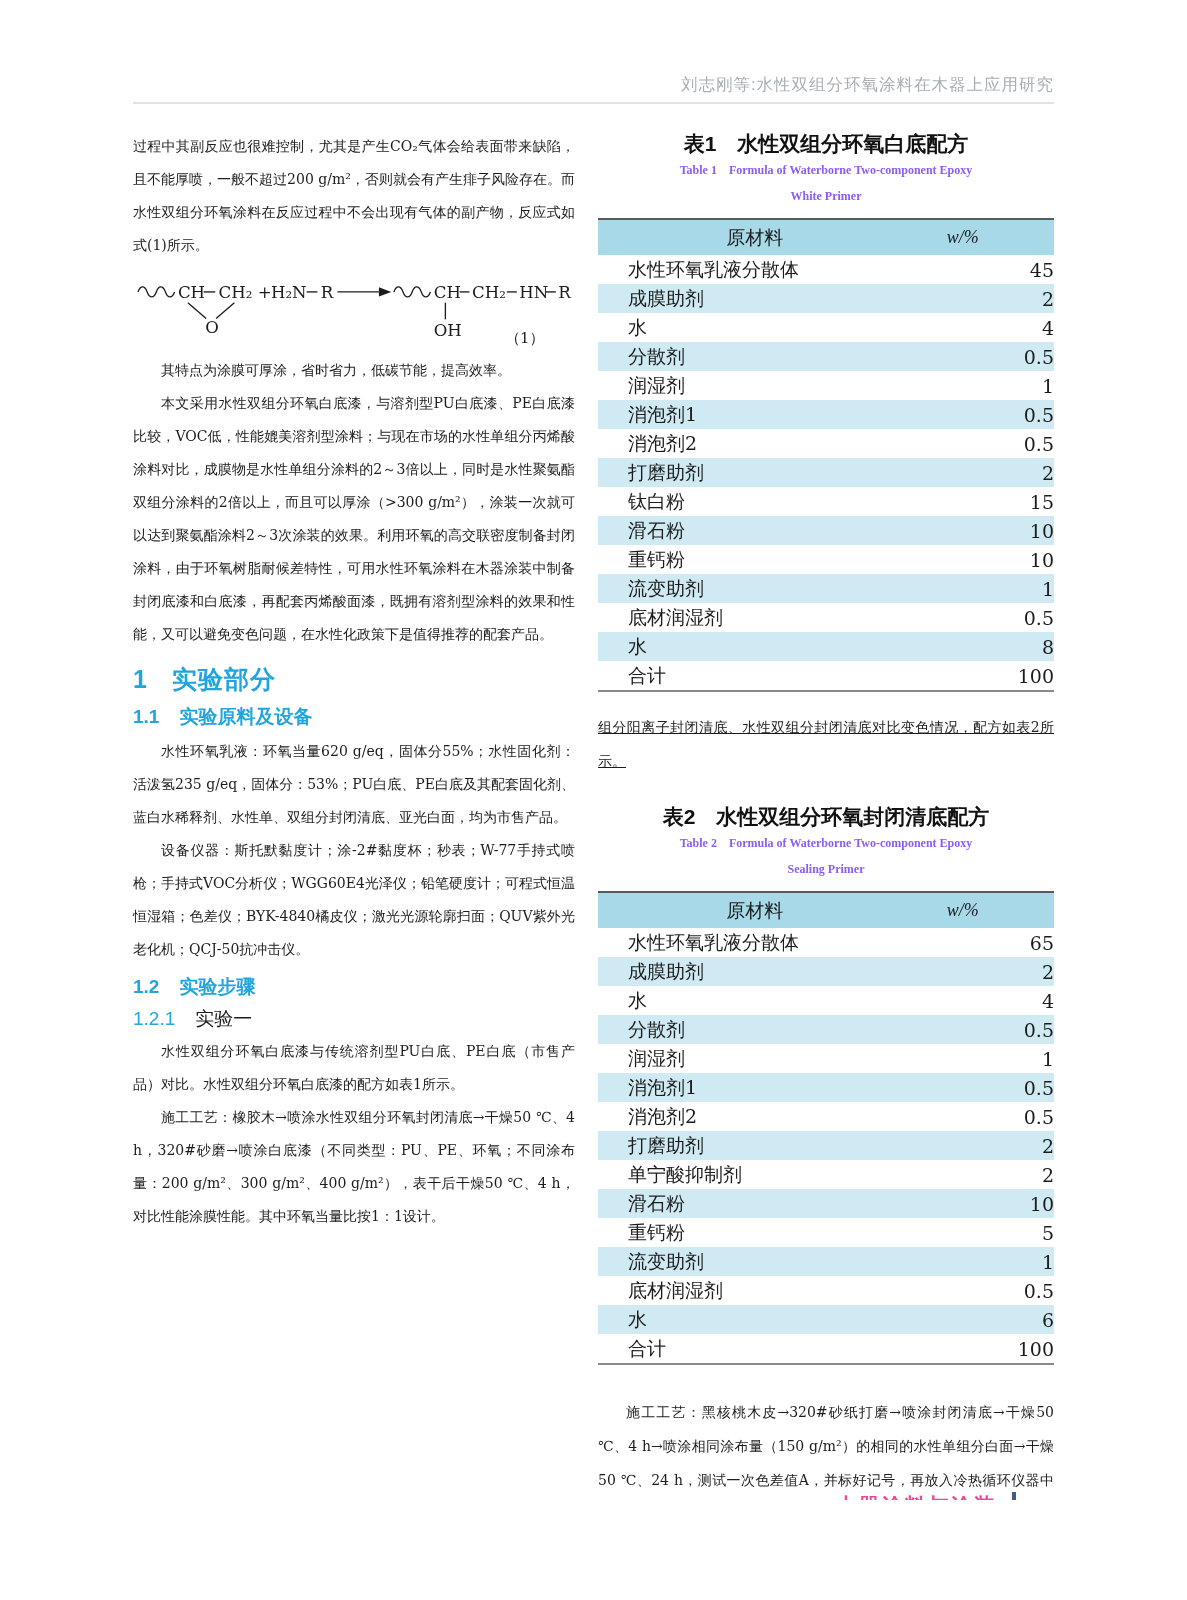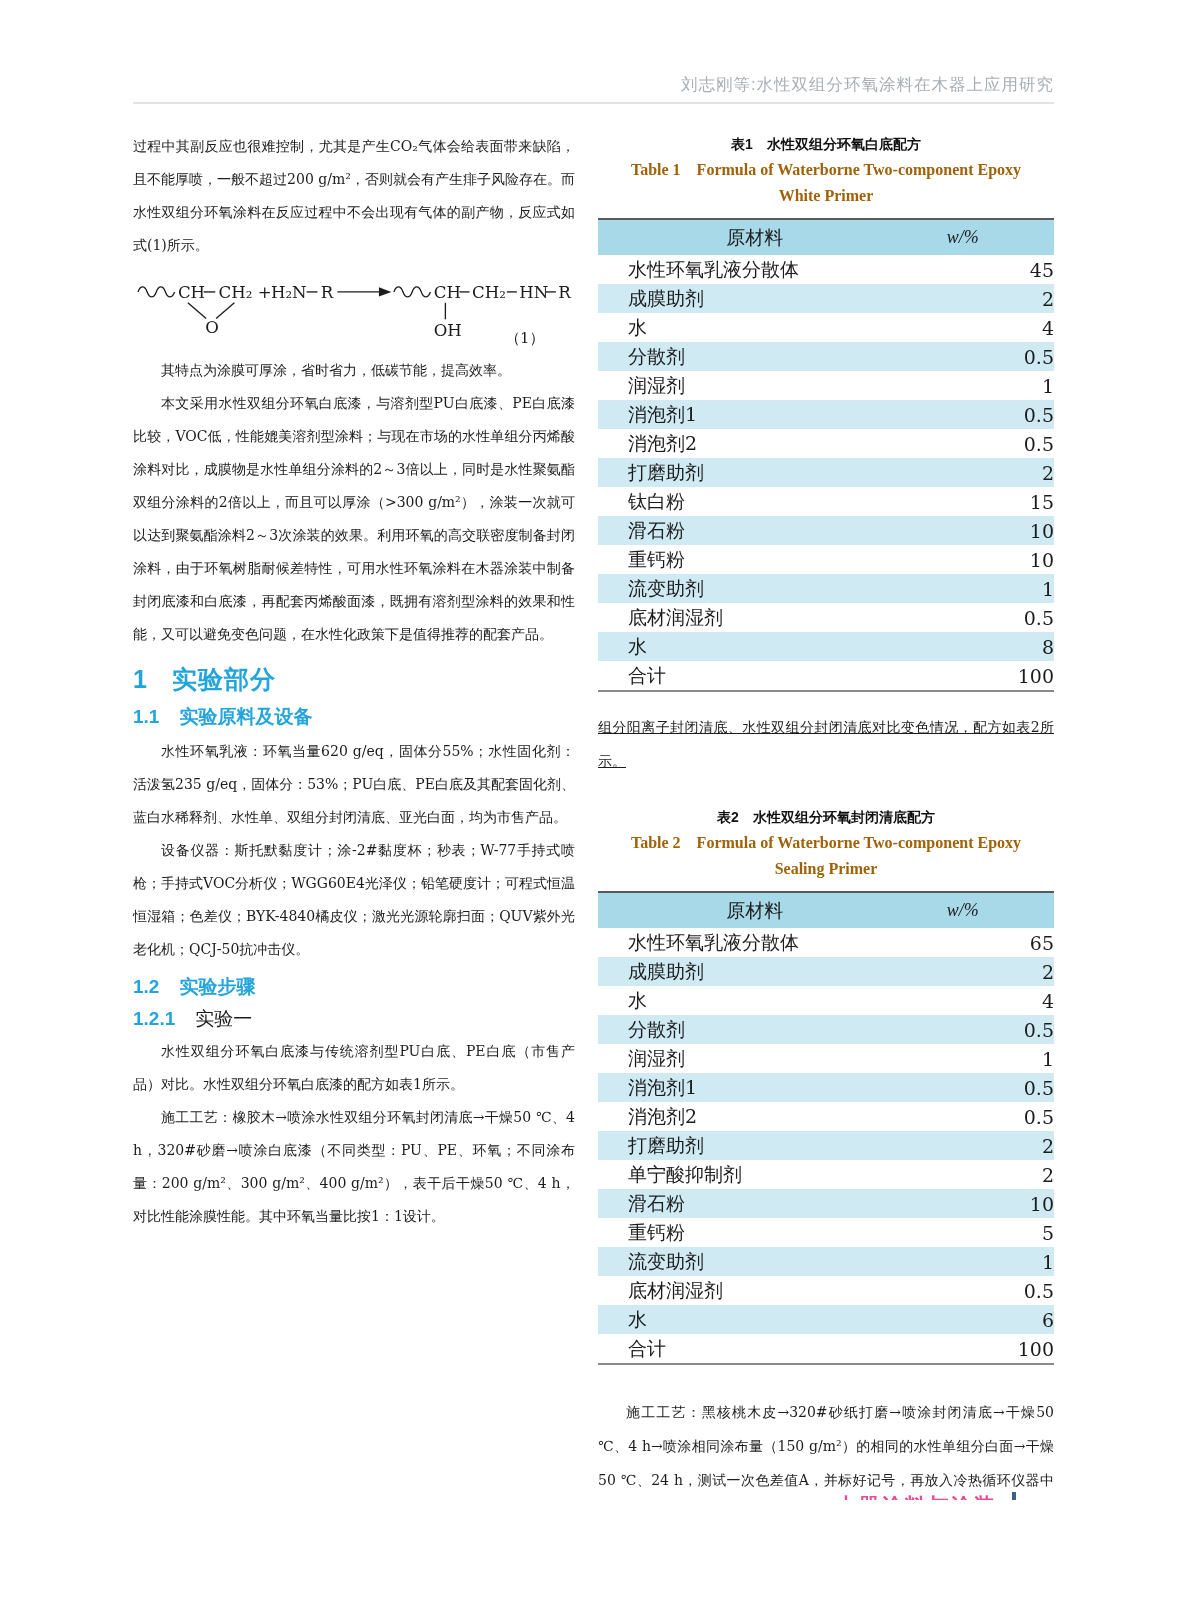--- a/index.html
+++ b/index.html
@@ -27,26 +27,26 @@
   .eq-svg path,.eq-svg line{stroke:#1c1c1c;stroke-width:1.6;fill:none;}
   .eq-svg polygon{fill:#1c1c1c;stroke:none;}
   
   .h1{margin:12px 0 8px 0;font-family:"Liberation Sans",sans-serif;font-weight:bold;
       font-size:25px;color:#22a5dc;letter-spacing:1px;}
   .h1 .hnum{margin-right:24px;}
   .h2{margin:8px 0 5px 0;font-family:"Liberation Sans",sans-serif;font-weight:bold;
       font-size:19px;color:#22a5dc;}
   .h2 .hnum{margin-right:20px;}
   .h3{margin:6px 0 3px 0;font-size:19px;}
-  .h3 .hnum{font-family:"Liberation Sans",sans-serif;font-weight:bold;color:#22a5dc;margin-right:20px;}
+  .h3 .hnum{font-family:"Liberation Sans",sans-serif;font-weight:normal;color:#22a5dc;margin-right:20px;}
   .h3 .htext{color:#1c1c1c;}
   
   .tcap{text-align:center;line-height:26px;margin:0 0 9px 0;}
-  .tcap-cn{font-family:"Liberation Sans",sans-serif;font-weight:bold;font-size:14px;color:#111;}
-  .tcap-en{font-family:"Liberation Serif",serif;font-weight:bold;font-size:16px;color:#a16207;}
+  .tcap-cn{font-family:"Liberation Sans",sans-serif;font-weight:bold;font-size:21px;color:#111;}
+  .tcap-en{font-family:"Liberation Serif",serif;font-weight:bold;font-size:12px;color:#8b5cf6;}
   .cap2{margin-top:26px;}
   
   .ftable{width:100%;border-collapse:collapse;font-size:19px;color:#1c1c1c;}
   .ftable th{font-weight:normal;height:33px;background:#a8d9e9;border-top:2.5px solid #5a5a5a;}
   .ftable th.c1{width:60%;text-align:center;padding-left:41px;}
   .ftable th.c2{text-align:center;font-style:italic;font-family:"Liberation Serif",serif;font-size:18px;}
   .ftable td{height:29px;padding:0;}
   .ftable td:first-child{padding-left:30px;text-align:left;}
   .ftable td:last-child{text-align:right;}
   .ftable tr.stripe{background:#cfeaf3;}

